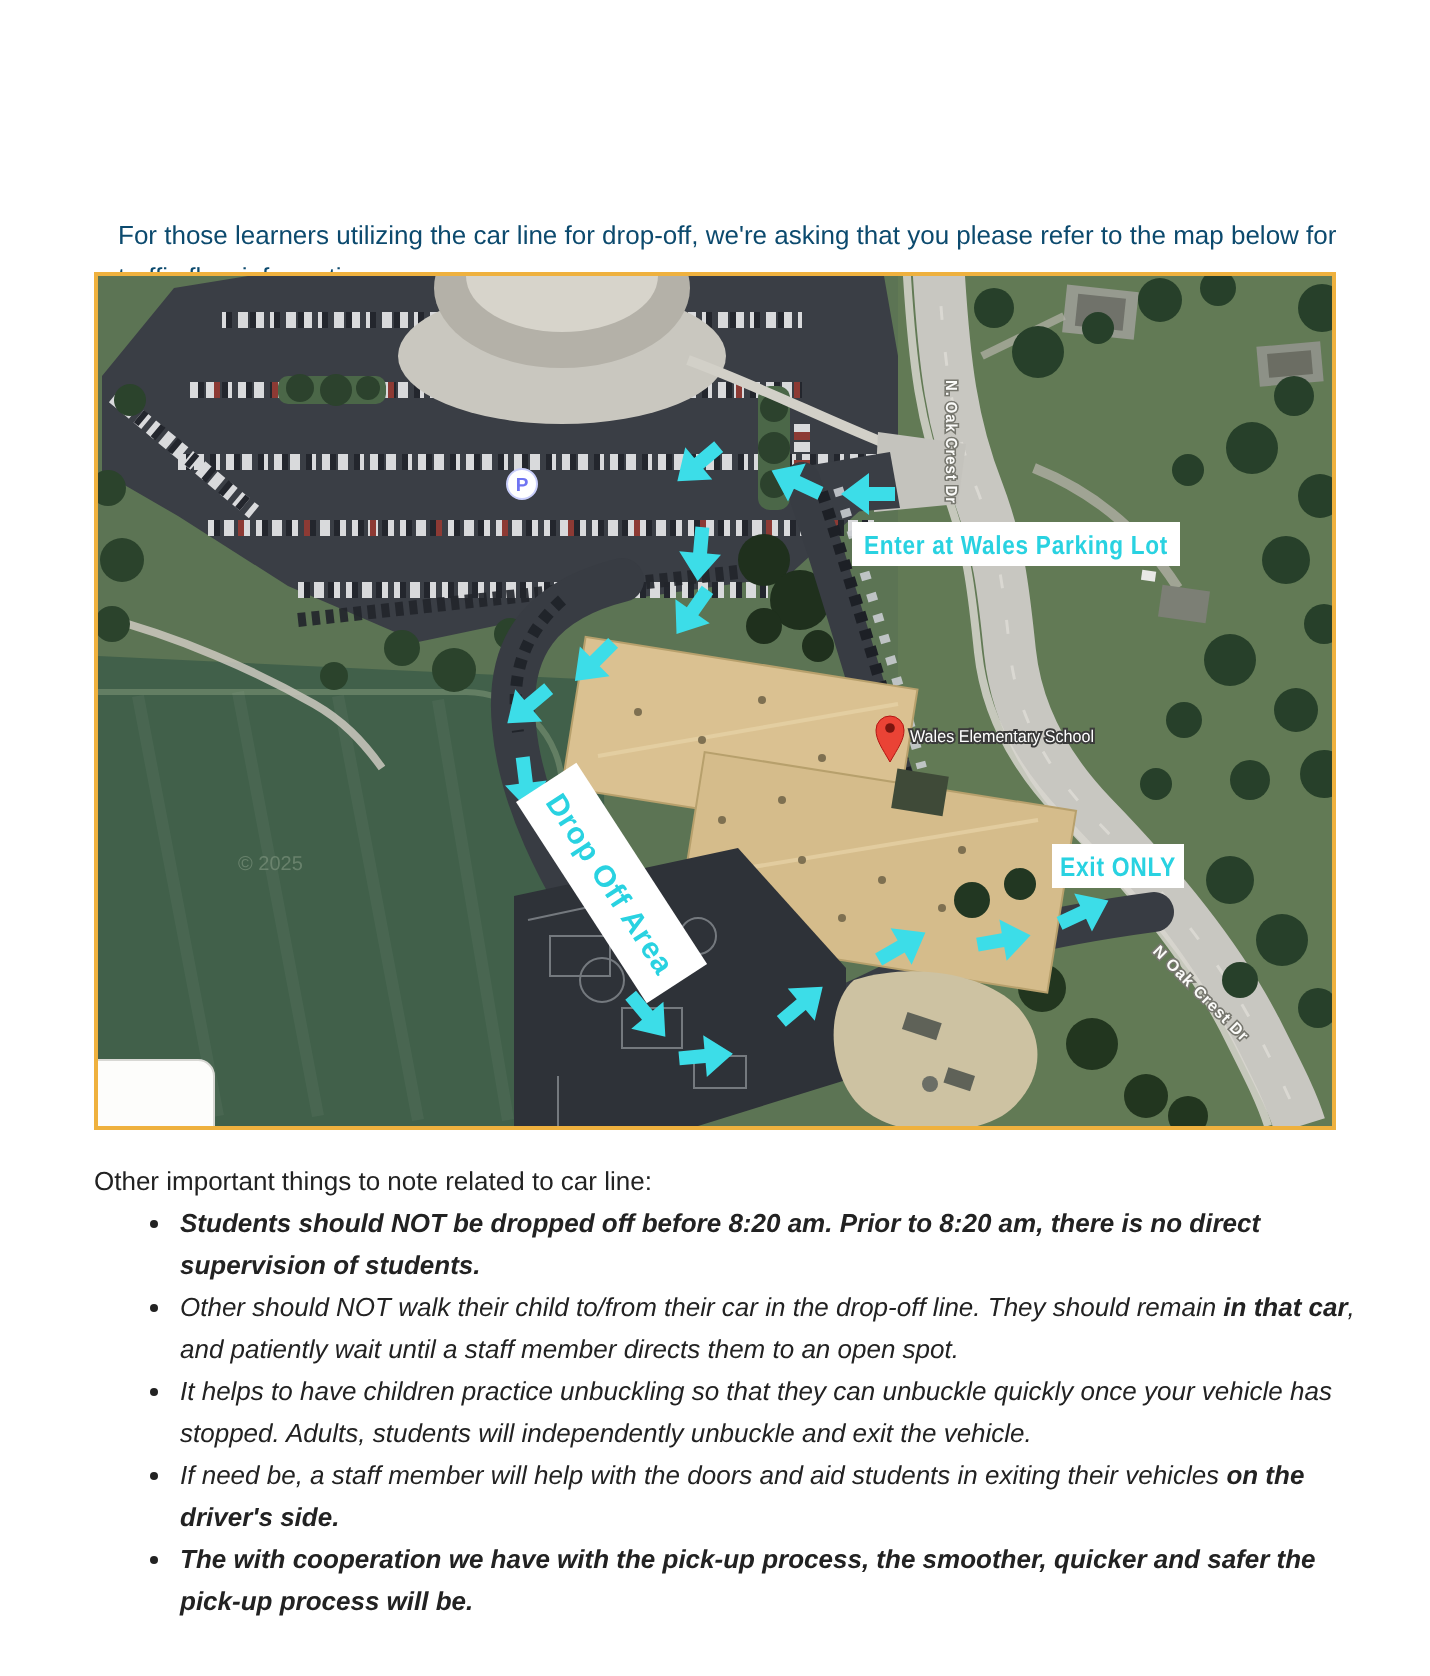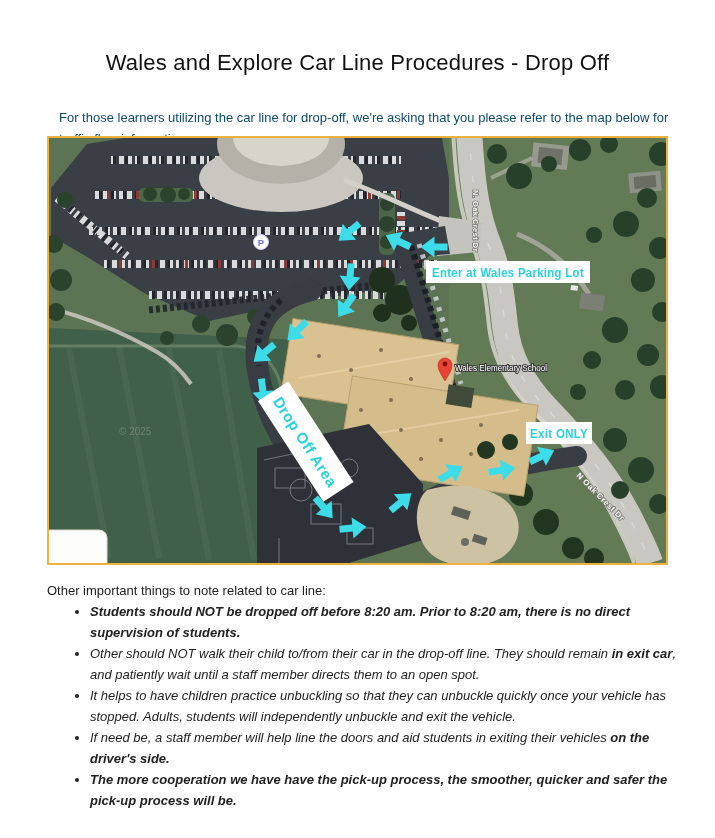--- a/index.html
+++ b/index.html
@@ -17,21 +17,20 @@
                 font-size:13px; line-height:21px; color:#222;font-style:italic; }
   .notes-list li { margin:0; padding:0; }
   .seg-bold { font-weight:700; }
   .map-label-text { font-weight:700; letter-spacing:0.4px; }
 </style>
 </head>
 <body>
 
 <div class="page">
 
-  <h1 class="doc-title">Wales and Explore Car Line Procedures - Drop Off</h1>
 
   <p class="intro">For those learners utilizing the car line for drop-off, we're asking that you please refer to the map below for traffic flow information.</p>
 
   <figure class="map-figure">
     <svg viewBox="0 0 617 425" preserveAspectRatio="none">
       <defs>
         <path id="arrow-shape" d="M0,7 L13,7 L13,0 L27,10.5 L13,21 L13,14 L0,14 Z"></path>
       </defs>
 
       <rect width="617" height="425" fill="#5c7454"></rect>
@@ -270,19 +269,19 @@
         <rect x="0" y="-36" width="120" height="36" fill="#ffffff"></rect>
         <text class="map-label-text" x="60" y="-12" text-anchor="middle" font-size="15" textLength="104" lengthAdjust="spacingAndGlyphs" fill="#29d2e1">Drop Off Area</text>
       </g>
     </svg>
   </figure>
 
   <p class="notes-heading">Other important things to note related to car line:</p>
 
   <ul class="notes-list" id="notes-list">
       <li><span class="seg-bold">Students should NOT be dropped off before 8:20 am. Prior to 8:20 am, there is no direct supervision of students.</span></li>
-      <li><span>Other should NOT walk their child to/from their car in the drop-off line. They should remain </span><span class="seg-bold">in exit car</span><span>, and patiently wait until a staff member directs them to an open spot.</span></li>
+      <li><span>Other should NOT walk their child to/from their car in the drop-off line. They should remain </span><span class="seg-bold">in that car</span><span>, and patiently wait until a staff member directs them to an open spot.</span></li>
       <li><span>It helps to have children practice unbuckling so that they can unbuckle quickly once your vehicle has stopped. Adults, students will independently unbuckle and exit the vehicle.</span></li>
-      <li><span>If need be, a staff member will help line the doors and aid students in exiting their vehicles </span><span class="seg-bold">on the driver's side.</span></li>
-      <li><span class="seg-bold">The more cooperation we have have the pick-up process, the smoother, quicker and safer the pick-up process will be.</span></li>
+      <li><span>If need be, a staff member will help with the doors and aid students in exiting their vehicles </span><span class="seg-bold">on the driver's side.</span></li>
+      <li><span class="seg-bold">The with cooperation we have with the pick-up process, the smoother, quicker and safer the pick-up process will be.</span></li>
     </ul>
 
 </div>
 
 </body></html>

